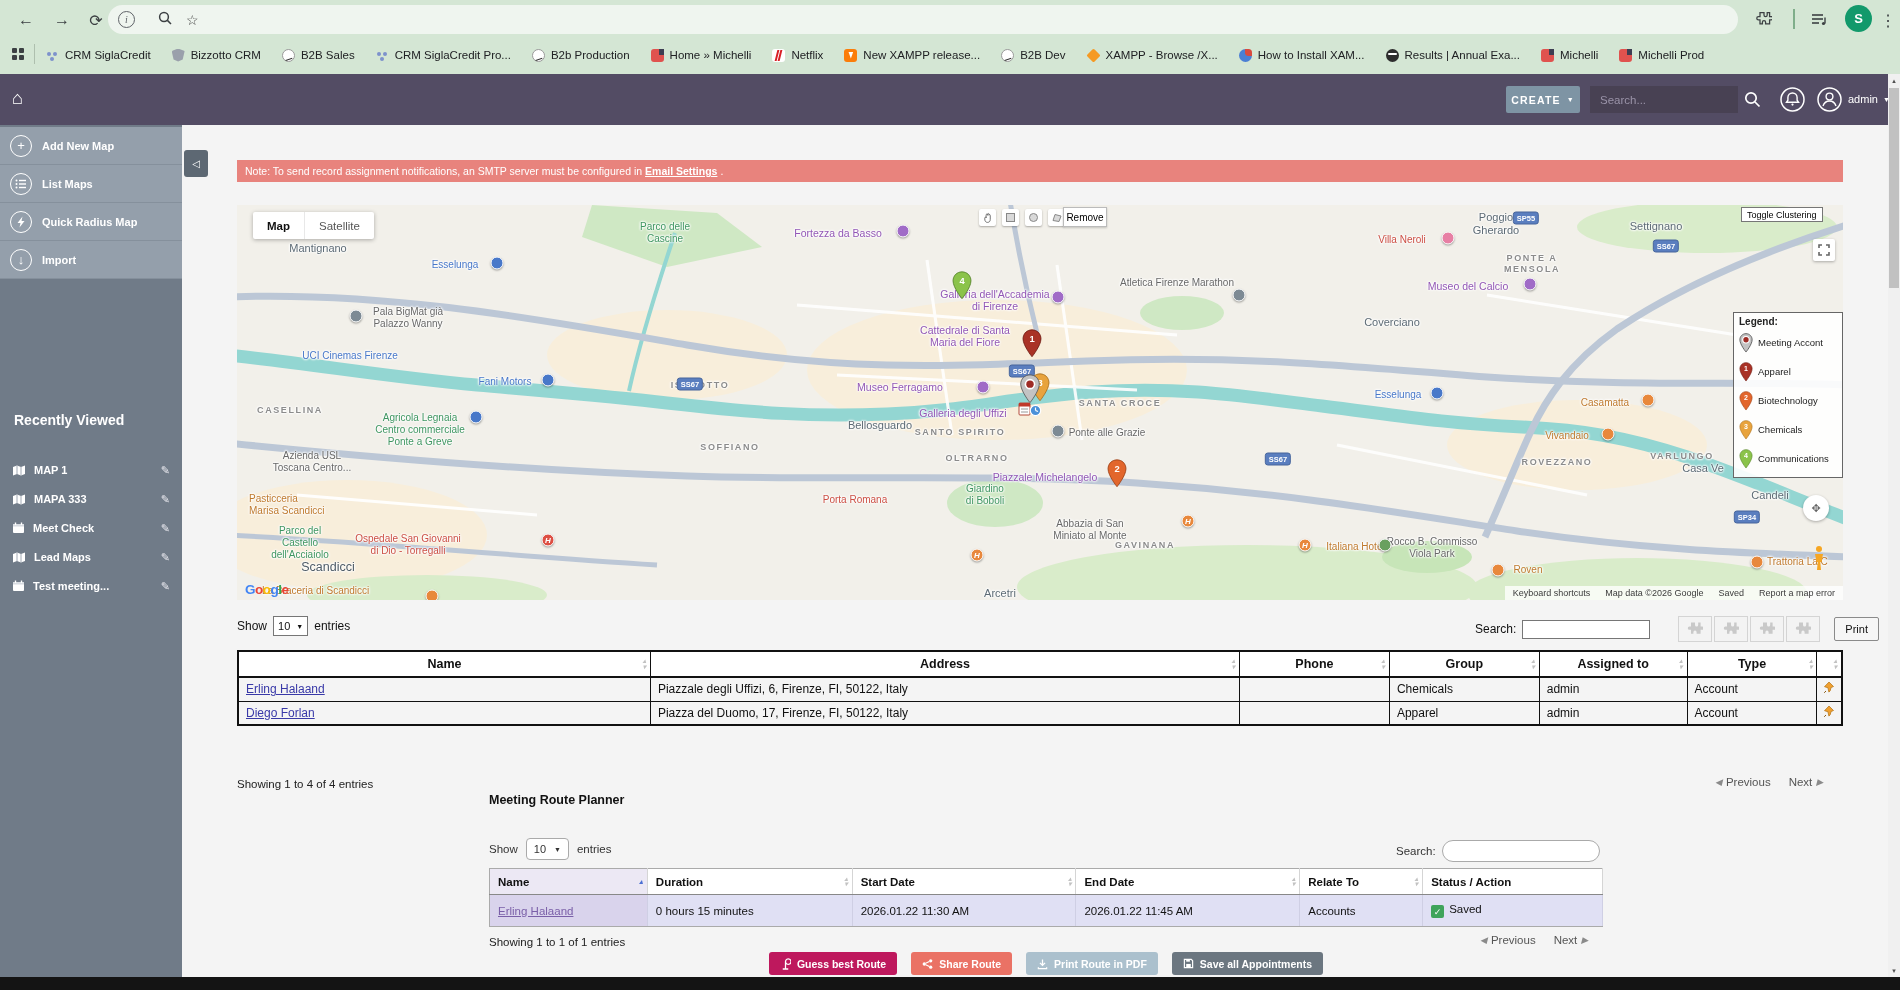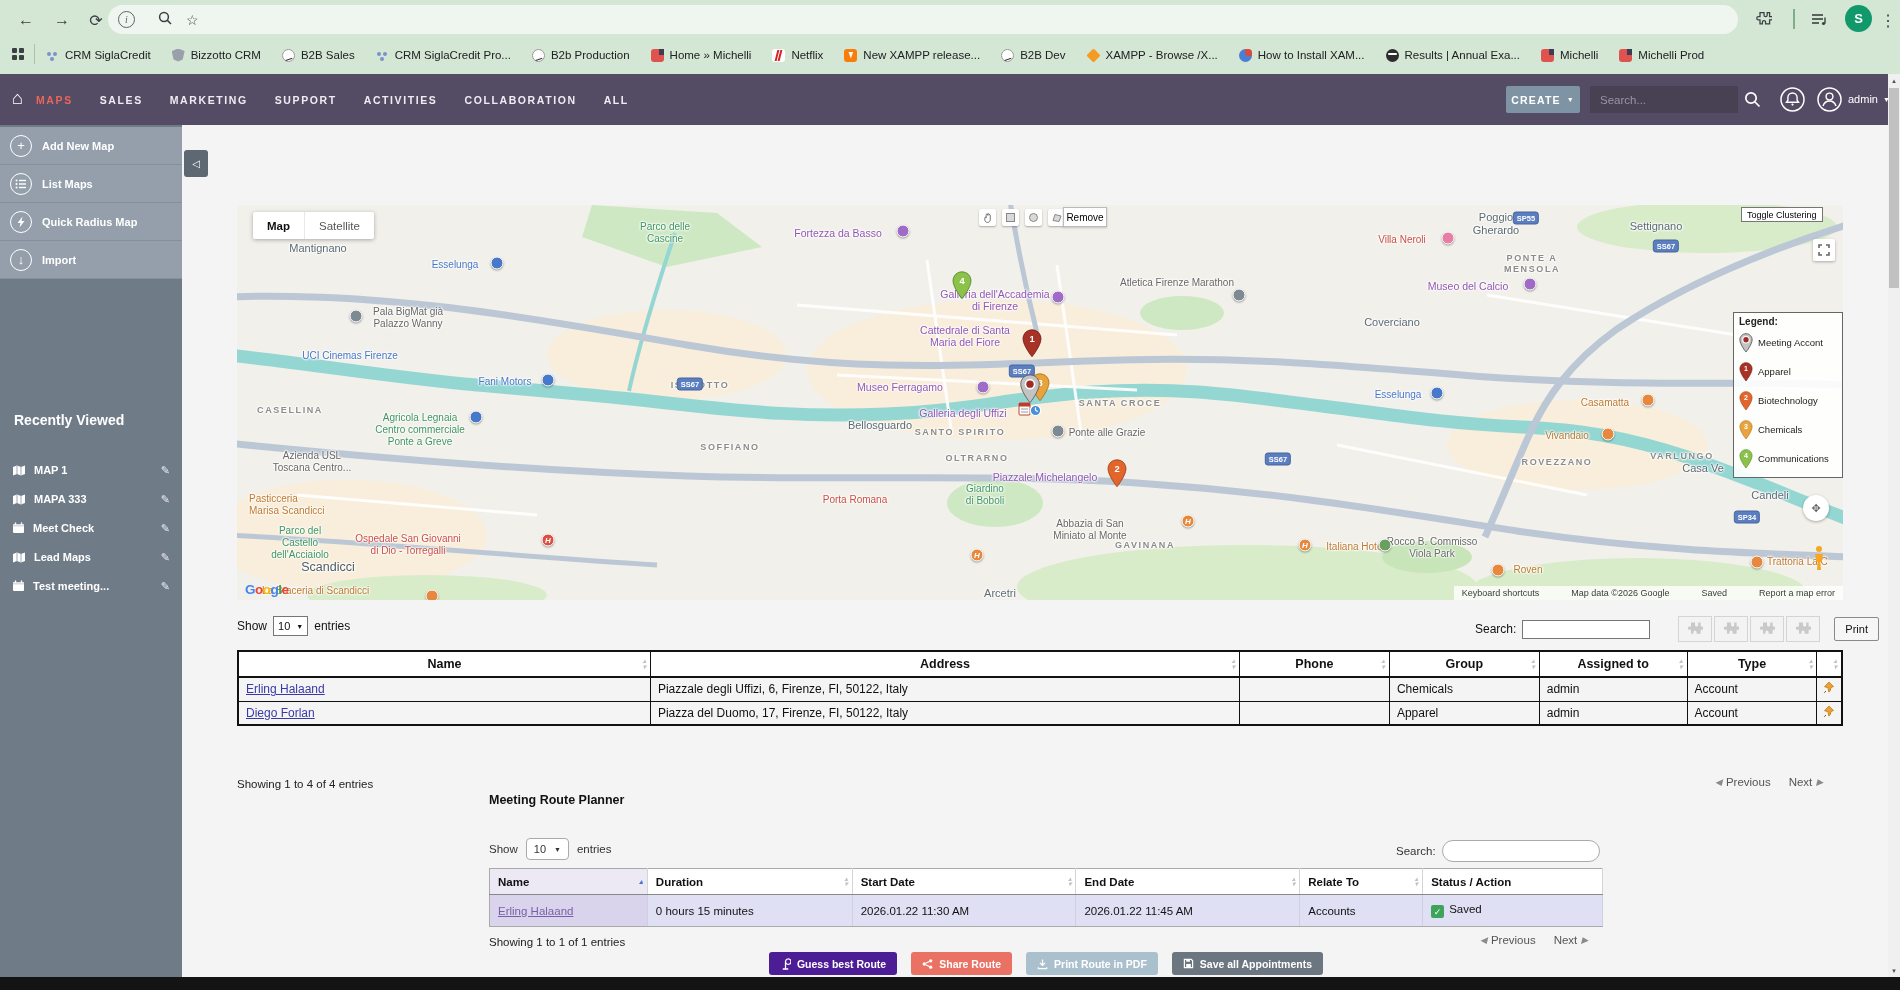--- a/index.html
+++ b/index.html
@@ -91,21 +91,21 @@
 .togglebtn{position:absolute;left:1504px;top:2px;height:15px;background:#fff;border:1px solid #767676;font-size:9px;padding:0 5px;display:flex;align-items:center;cursor:pointer}
 .fsbtn{position:absolute;left:1576px;top:34px;width:22px;height:22px;background:#fff;box-shadow:0 1px 3px rgba(0,0,0,.3);border-radius:2px;display:flex;align-items:center;justify-content:center;cursor:pointer}
 .movectl{position:absolute;left:1566px;top:290px;width:26px;height:26px;background:#fff;border-radius:50%;box-shadow:0 1px 3px rgba(0,0,0,.3);display:flex;align-items:center;justify-content:center;color:#666;font-size:11px;cursor:pointer}
 .pegman{position:absolute;left:1574px;top:340px;cursor:pointer}
 .legend{position:absolute;left:1496px;top:107px;width:110px;height:166px;background:rgba(255,255,255,.9);border:1px solid #666;padding:3px 5px;font-size:9.5px;color:#222}
 .legtitle{font-weight:bold;font-size:10px;margin-bottom:1px}
 .legrow{display:flex;align-items:center;gap:5px;height:29px}
 .marker{position:absolute;transform:translate(-50%,-100%);cursor:pointer}
 .glogo{position:absolute;left:8px;bottom:3px;font-size:13.5px;font-weight:bold;letter-spacing:-.5px}
 .gL0,.gL3{color:#4285F4}.gL1,.gL5{color:#EA4335}.gL2{color:#FBBC05}.gL4{color:#34A853}
-.attrib{position:absolute;right:0;bottom:0;height:14px;background:rgba(255,255,255,.78);display:flex;align-items:center;gap:32px;font-size:9px;color:#3c3c3c;padding:0 8px}
+.attrib{position:absolute;right:0;bottom:0;height:14px;background:rgba(255,255,255,.78);display:flex;align-items:center;gap:15px;font-size:9px;color:#3c3c3c;padding:0 8px}
 
 .ctrlrow{position:absolute;left:237px;top:613px;width:1606px;height:26px;font-size:12px;color:#111}
 .showwrap{position:absolute;left:0;top:3px;display:flex;align-items:center;gap:6px}
 .pagesel{border:1px solid #767676;background:#fff;height:20px;display:flex;align-items:center;gap:6px;padding:0 4px;font-size:11px;cursor:pointer}
 .pagesel .caret{font-size:7px}
 .searchwrap{position:absolute;left:1238px;top:3px;display:flex;align-items:center;gap:6px}
 .searchbox{width:128px;height:19px;border:1px solid #767676;background:#fff;outline:none;font-size:11px;padding:0 4px}
 .expbtn{width:34px;height:26px;background:#f3f3f3;border:1px solid #d4d4d4;display:flex;align-items:center;justify-content:center;cursor:pointer}
 .printbtn{height:24px;background:#f6f6f6;border:1px solid #8a8a8a;border-radius:2px;font-size:11px;padding:0 10px;display:flex;align-items:center;cursor:pointer}
 .atable{position:absolute;left:237px;top:650px;width:1606px;border-collapse:collapse;font-size:12px;color:#111}
@@ -231,29 +231,20 @@
         </span>
       <span class="bm">
           <i class="fav fav-redsq"></i>
           <span>Michelli Prod</span>
         </span>
     </div>
   </div>
 
   <div class="navbar">
     <span class="homeicon">⌂</span>
-    <div class="navitems">
-      <span class="navitem active">MAPS</span>
-      <span class="navitem">SALES</span>
-      <span class="navitem">MARKETING</span>
-      <span class="navitem">SUPPORT</span>
-      <span class="navitem">ACTIVITIES</span>
-      <span class="navitem">COLLABORATION</span>
-      <span class="navitem">ALL</span>
-    </div>
     <div class="createbtn">
       <span>CREATE</span>
         <span class="caret">▼</span>
     </div>
     <input class="navsearch" placeholder="Search..." style="">
     <span class="navmag">
       <svg width="17" height="17" viewBox="0 0 17 17">
           <circle cx="7" cy="7" r="5.2" fill="none" stroke="#fff" stroke-width="1.7"></circle>
           <line x1="11" y1="11" x2="15.5" y2="15.5" stroke="#fff" stroke-width="1.7"></line>
         </svg>
@@ -353,20 +344,25 @@
           <rect x="1" y="2" width="11" height="2.5" fill="#d8dce2"></rect>
           <line x1="3.5" y1="0.5" x2="3.5" y2="3" stroke="#fff" stroke-width="1.4"></line>
           <line x1="9.5" y1="0.5" x2="9.5" y2="3" stroke="#fff" stroke-width="1.4"></line>
         </svg>
       <span class="sidelbl">Test meeting...</span>
       <span class="pencil">✎</span>
     </div>
   </div>
   <div class="collapsebtn">◁</div>
 
+  <div class="notebar">
+    <span>Note: To send record assignment notifications, an SMTP server must be configured in</span>
+    <a>Email Settings</a>
+    <span>.</span>
+  </div>
 
   <div class="map">
     <svg width="1606" height="395" viewBox="0 0 1606 395">
       <rect width="1606" height="395" fill="#f2f0ea"></rect>
       <ellipse cx="760" cy="165" rx="190" ry="70" fill="#f8eedb"></ellipse>
       <ellipse cx="110" cy="330" rx="140" ry="55" fill="#f8eedb"></ellipse>
       <ellipse cx="1340" cy="240" rx="130" ry="45" fill="#f8eedb"></ellipse>
       <ellipse cx="430" cy="150" rx="120" ry="45" fill="#f8eedb"></ellipse>
       <polygon points="355,0 480,8 525,42 430,62 345,32" fill="#cfe8c4"></polygon>
       <ellipse cx="945" cy="108" rx="42" ry="17" fill="#cfe8c4"></ellipse>
@@ -819,21 +815,21 @@
         <i class="arr">◀</i>
         <span>Previous</span>
       </span>
     <span>
         <span>Next</span>
         <i class="arr">▶</i>
       </span>
   </div>
 
   <div class="btnrow">
-    <div class="rbtn" style="background:#4c1d95">
+    <div class="rbtn" style="background:#be185d">
       <svg width="11" height="13" viewBox="0 0 12 14">
           <path d="M6 13V5M6 5a3 3 0 1 0 0-.01M3 13h6" stroke="#fff" stroke-width="1.4" fill="none"></path>
         </svg>
       <span>Guess best Route</span>
     </div>
     <div class="rbtn" style="background:#ea7265">
       <svg width="11" height="12" viewBox="0 0 12 12">
           <circle cx="9.5" cy="2.5" r="1.8" fill="#fff"></circle>
           <circle cx="2.5" cy="6" r="1.8" fill="#fff"></circle>
           <circle cx="9.5" cy="9.5" r="1.8" fill="#fff"></circle>

